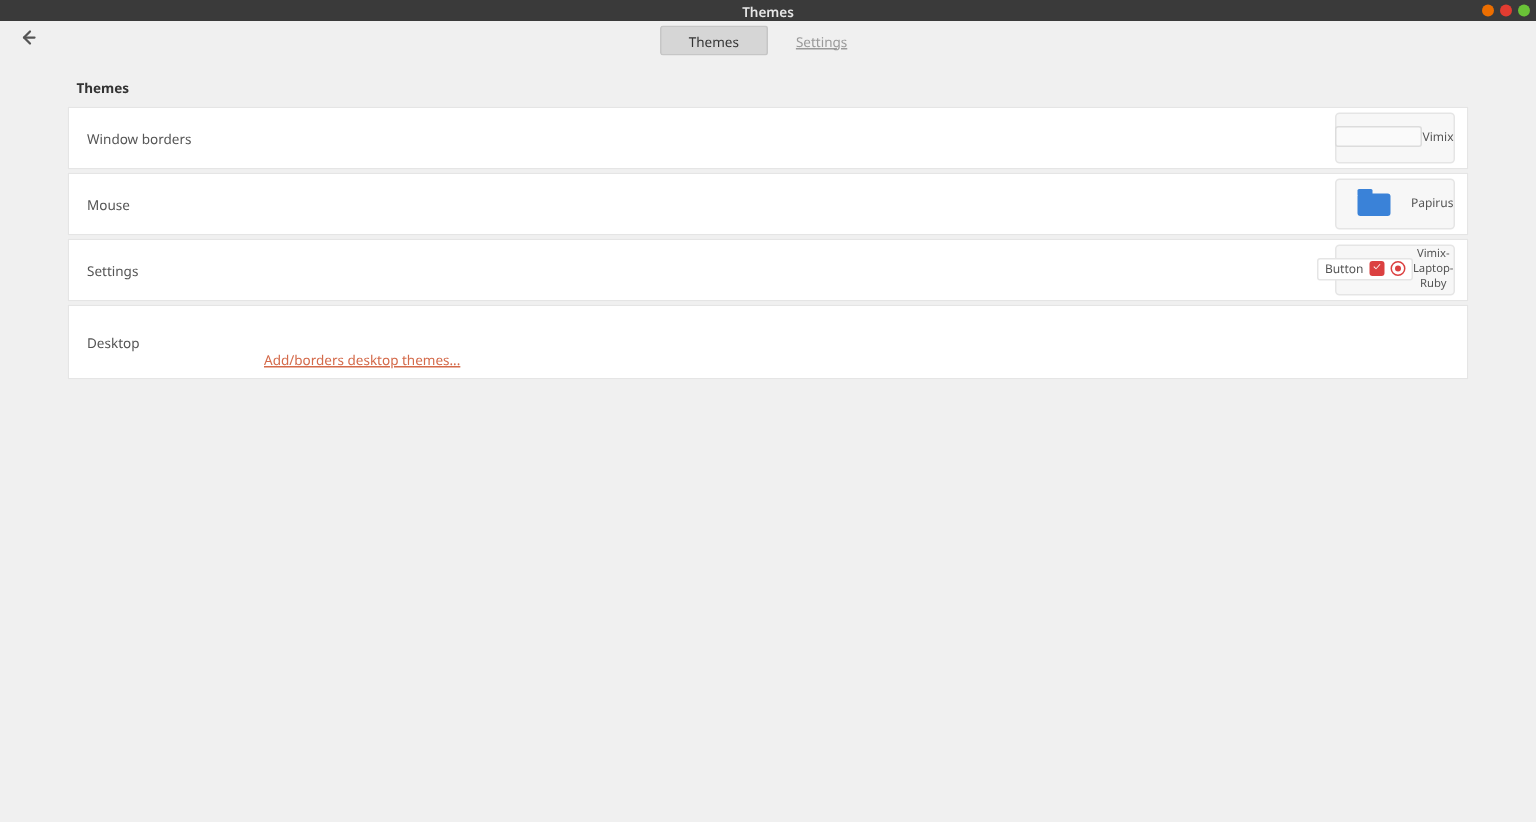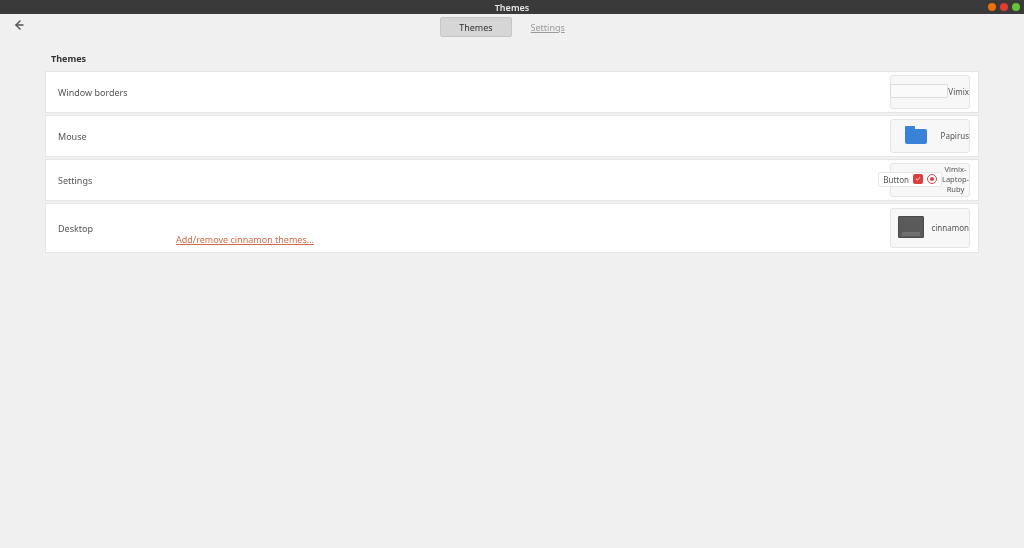--- a/index.html
+++ b/index.html
@@ -257,22 +257,16 @@
           <span class="radio"></span>
         </div>
       </div>
       <span class="controls-caption">Vimix-Laptop-Ruby</span>
     </div>
   </div>
 
 
   <div class="row desktop-row">
     <span class="row-label">Desktop</span>
-    <a class="link">Add/remove cinnamon themes...</a>
-    <div class="theme-btn" style="height:40px">
-      <div class="preview">
-        <div class="prev-desktop"></div>
-      </div>
-      <span>cinnamon</span>
-    </div>
+    <a class="link">Add/borders desktop themes...</a>
   </div>
 
 </div>
 
 </body></html>

